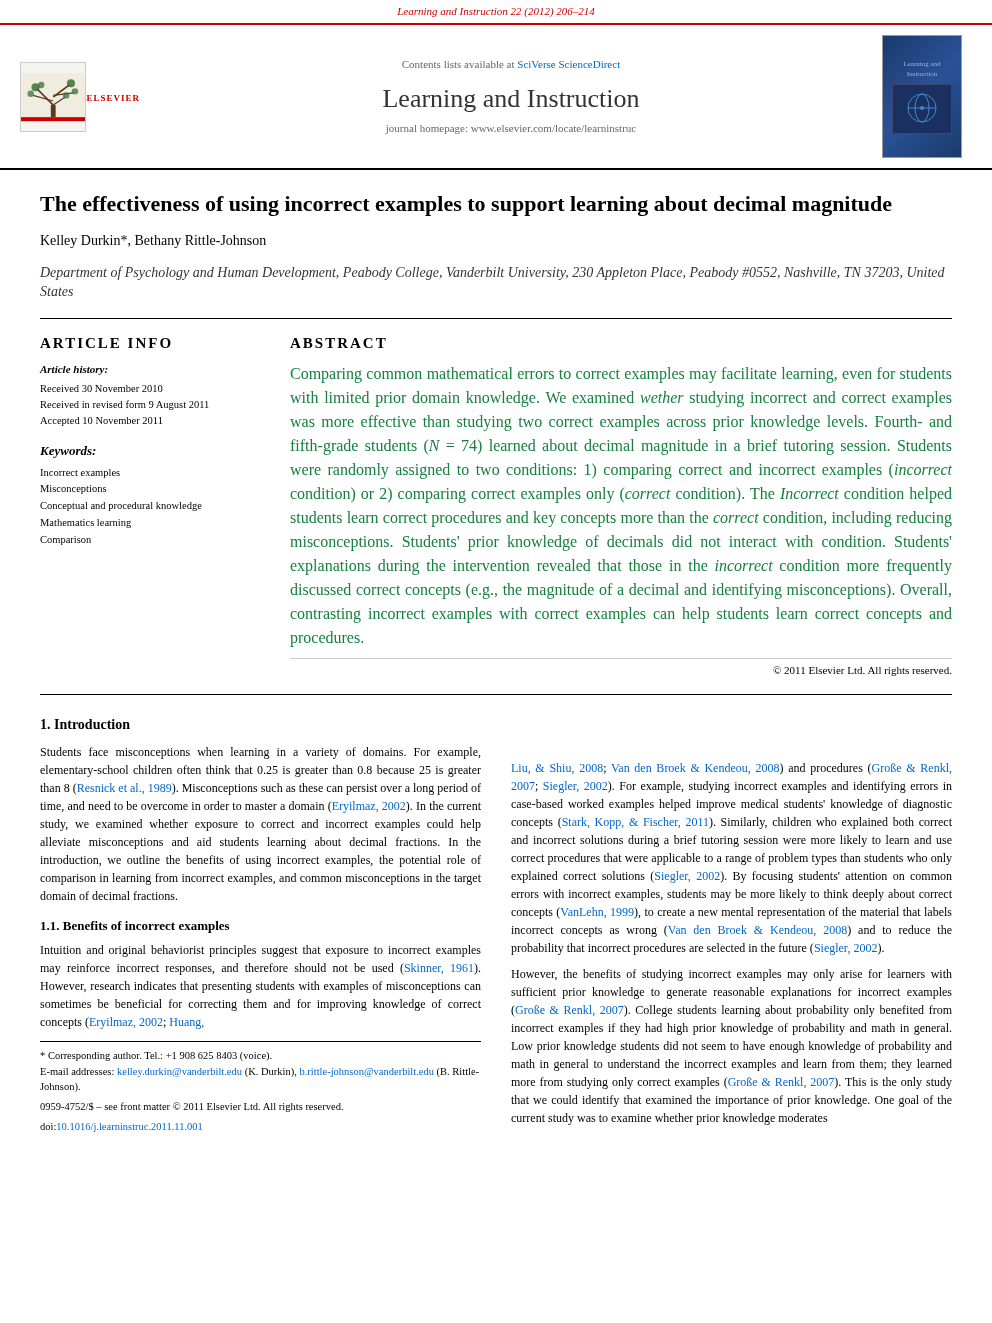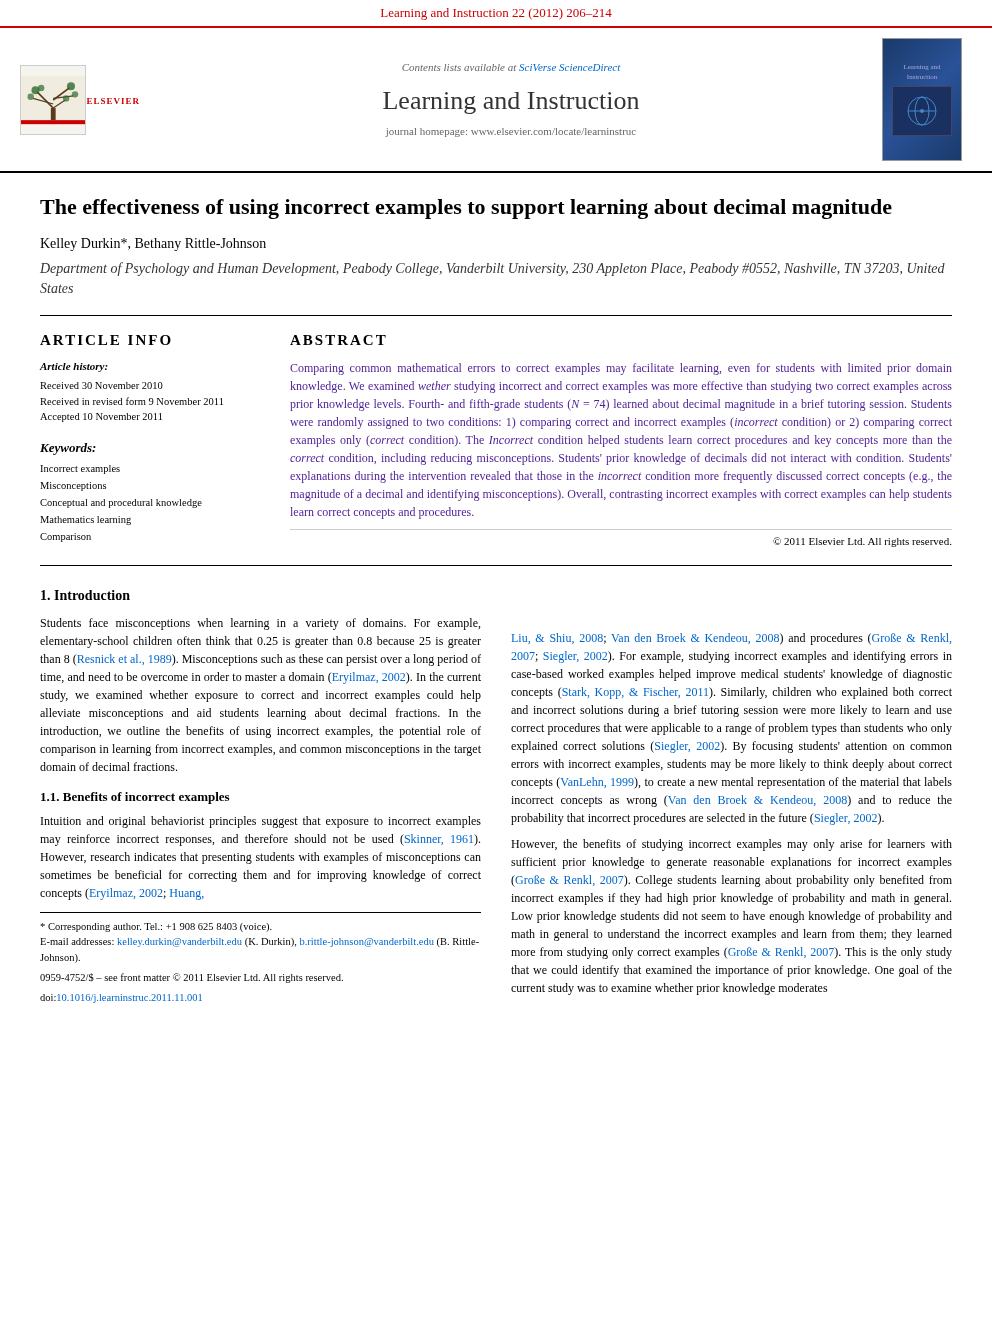--- a/index.html
+++ b/index.html
@@ -12,22 +12,23 @@
       font-size: 13px;
       line-height: 1.4;
     }
 
     
     .top-banner {
       background: #fff;
       border-bottom: 2px solid #c00;
       text-align: center;
       padding: 4px 8px;
-      font-size: 13px;
+      font-size: 11px;
       color: #c00;
+      font-style: italic;
     }
 
     
     .journal-header {
       display: flex;
       align-items: center;
       padding: 10px 20px;
       border-bottom: 2px solid #000;
       gap: 10px;
     }
@@ -69,21 +70,20 @@
 
     .journal-center {
       flex: 1;
       text-align: center;
     }
 
     .journal-center .sciverse-line {
       font-size: 11px;
       color: #666;
       margin-bottom: 8px;
-      font-style: italic;
     }
 
     .journal-center .sciverse-link {
       color: #0066cc;
       text-decoration: none;
     }
 
     .journal-center .journal-title {
       font-size: 26px;
       font-weight: normal;
@@ -130,21 +130,21 @@
       font-family: 'Times New Roman', Times, serif;
       color: #000;
       margin-bottom: 12px;
       line-height: 1.3;
     }
 
     
     .authors {
       font-size: 14px;
       color: #000;
-      margin-bottom: 6px;
+      margin-bottom: 12px;
     }
 
     .affiliation {
       font-size: 14px;
       font-style: italic;
       color: #333;
       margin-bottom: 16px;
     }
 
     
@@ -201,24 +201,24 @@
     }
 
     .keyword-item {
       font-size: 10.5px;
       color: #000;
       line-height: 1.6;
     }
 
     
     .abstract-text {
-      font-size: 12px;
+      font-size: 16px;
       line-height: 1.5;
       text-align: justify;
-      color: #4c1d95;
+      color: #15803d;
     }
 
     .abstract-text .italic { font-style: italic; }
 
     .copyright-line {
       font-size: 11px;
       color: #000;
       text-align: right;
       margin-top: 8px;
       border-top: 1px solid #ccc;
@@ -363,21 +363,21 @@
   <div class="affiliation">Department of Psychology and Human Development, Peabody College, Vanderbilt University, 230 Appleton Place, Peabody #0552, Nashville, TN 37203, United States</div>
 
   <div class="two-col">
 
     <div class="left-col">
       <div class="section-label">ARTICLE INFO</div>
 
       <div class="article-history">
         <div class="history-label">Article history:</div>
         <div class="history-item">Received 30 November 2010</div>
-        <div class="history-item">Received in revised form 9 November 2011</div>
+        <div class="history-item">Received in revised form 9 August 2011</div>
         <div class="history-item">Accepted 10 November 2011</div>
       </div>
 
       <div class="keywords-section">
         <div class="keywords-label">Keywords:</div>
         <div class="keyword-item">Incorrect examples</div>
         <div class="keyword-item">Misconceptions</div>
         <div class="keyword-item">Conceptual and procedural knowledge</div>
         <div class="keyword-item">Mathematics learning</div>
         <div class="keyword-item">Comparison</div>

